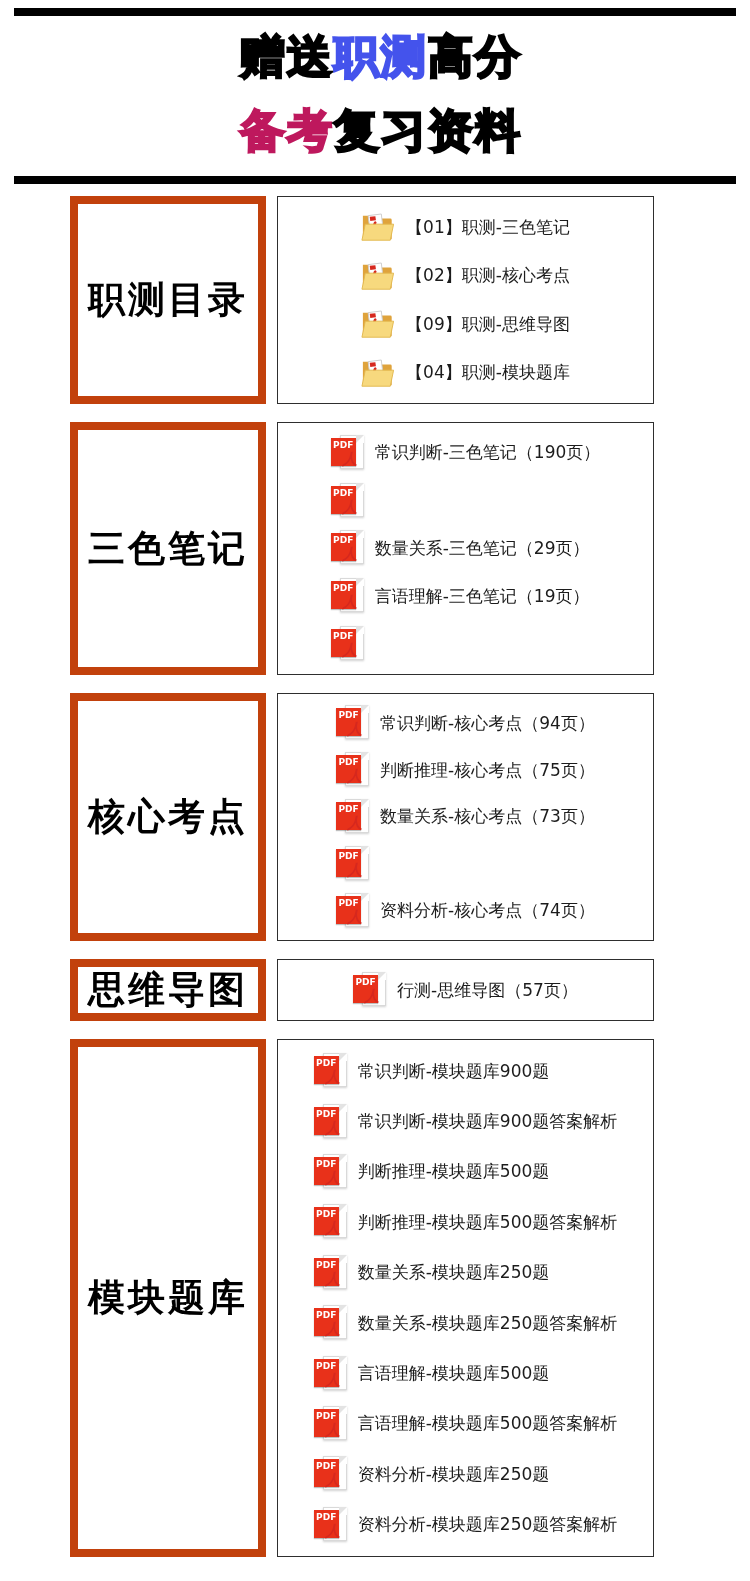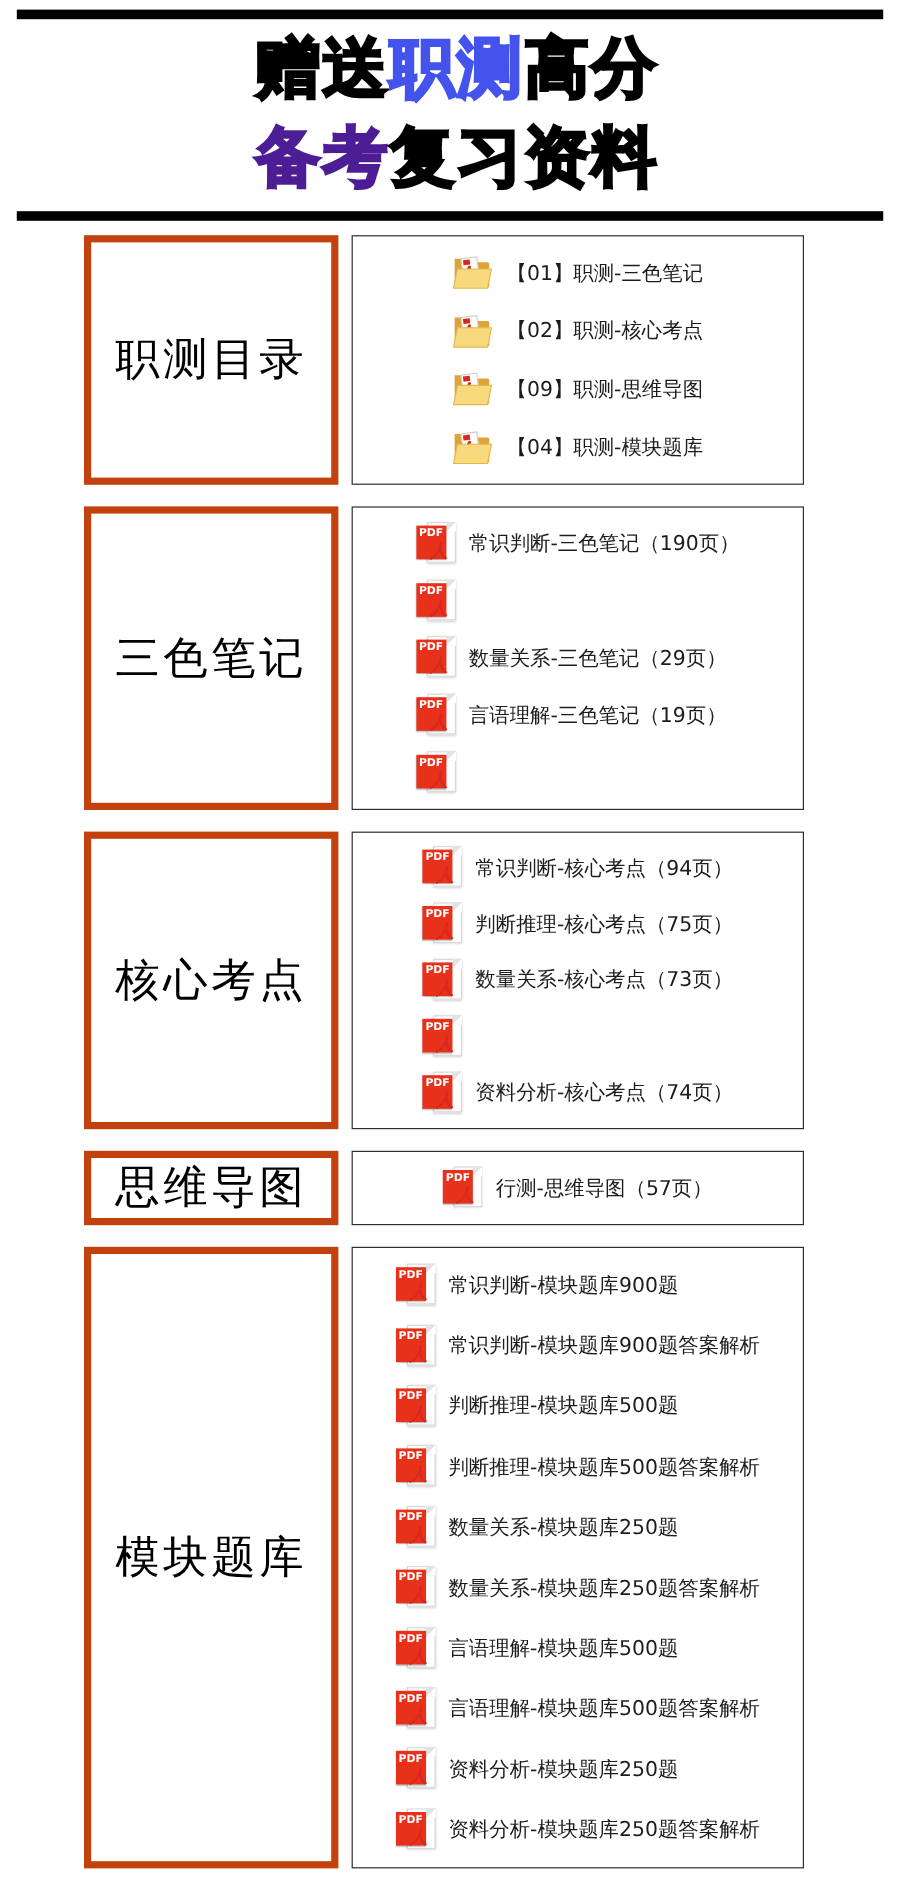--- a/index.html
+++ b/index.html
@@ -2,33 +2,33 @@
 <html><head>
 <meta charset="utf-8">
 <style>
   html,body{margin:0;padding:0;background:#ffffff;}
   body{width:750px;height:1581px;font-family:"DejaVu Sans","Liberation Sans",sans-serif;overflow:hidden;}
 
   
   .hbar{height:8px;background:#000;margin:0 14px;}
   .top-bar{margin-top:8px;}
   .title{margin-top:4px;text-align:center;font-weight:900;
-         font-size:54px;line-height:74px;letter-spacing:2px;color:#000;margin-left:12px;
+         font-size:45px;line-height:74px;letter-spacing:2px;color:#000;margin-left:12px;
          -webkit-text-stroke:2.6px;}
   .seg-blue{color:#4453ec;}
-  .seg-red{color:#4c1d95;}
+  .seg-red{color:#be185d;}
   .sep-bar{margin-top:8px;margin-bottom:12px;}
 
   
   .content{margin-left:70px;}
   .section{display:flex;align-items:stretch;margin-bottom:18px;}
-  .labelbox{width:212px;box-sizing:border-box;border:6px solid #c2410c;
+  .labelbox{width:196px;box-sizing:border-box;border:8px solid #c2410c;
             display:flex;align-items:center;justify-content:center;
             font-family:"DejaVu Serif","Liberation Serif",serif;
-            font-size:37px;color:#000;letter-spacing:3px;white-space:nowrap;}
+            font-size:37px;color:#000;letter-spacing:3px;white-space:nowrap;font-weight:bold;}
   .panel{width:377px;margin-left:11px;box-sizing:border-box;border:1px solid #2e2e2e;
          display:flex;justify-content:center;}
   .rows{display:flex;flex-direction:column;justify-content:space-around;padding:6px 0;}
   .row{display:flex;align-items:center;gap:11px;
        font-size:17px;color:#1c1c1c;white-space:nowrap;cursor:pointer;}
   .s1{height:208px;} .s2{height:253px;} .s3{height:248px;} .s4{height:62px;} .s5{height:518px;}
 
   
   .pdficon{position:relative;width:33px;height:40px;flex:0 0 33px;}
   .pdficon .page{position:absolute;left:9px;top:2px;width:22px;height:32px;background:#fff;

